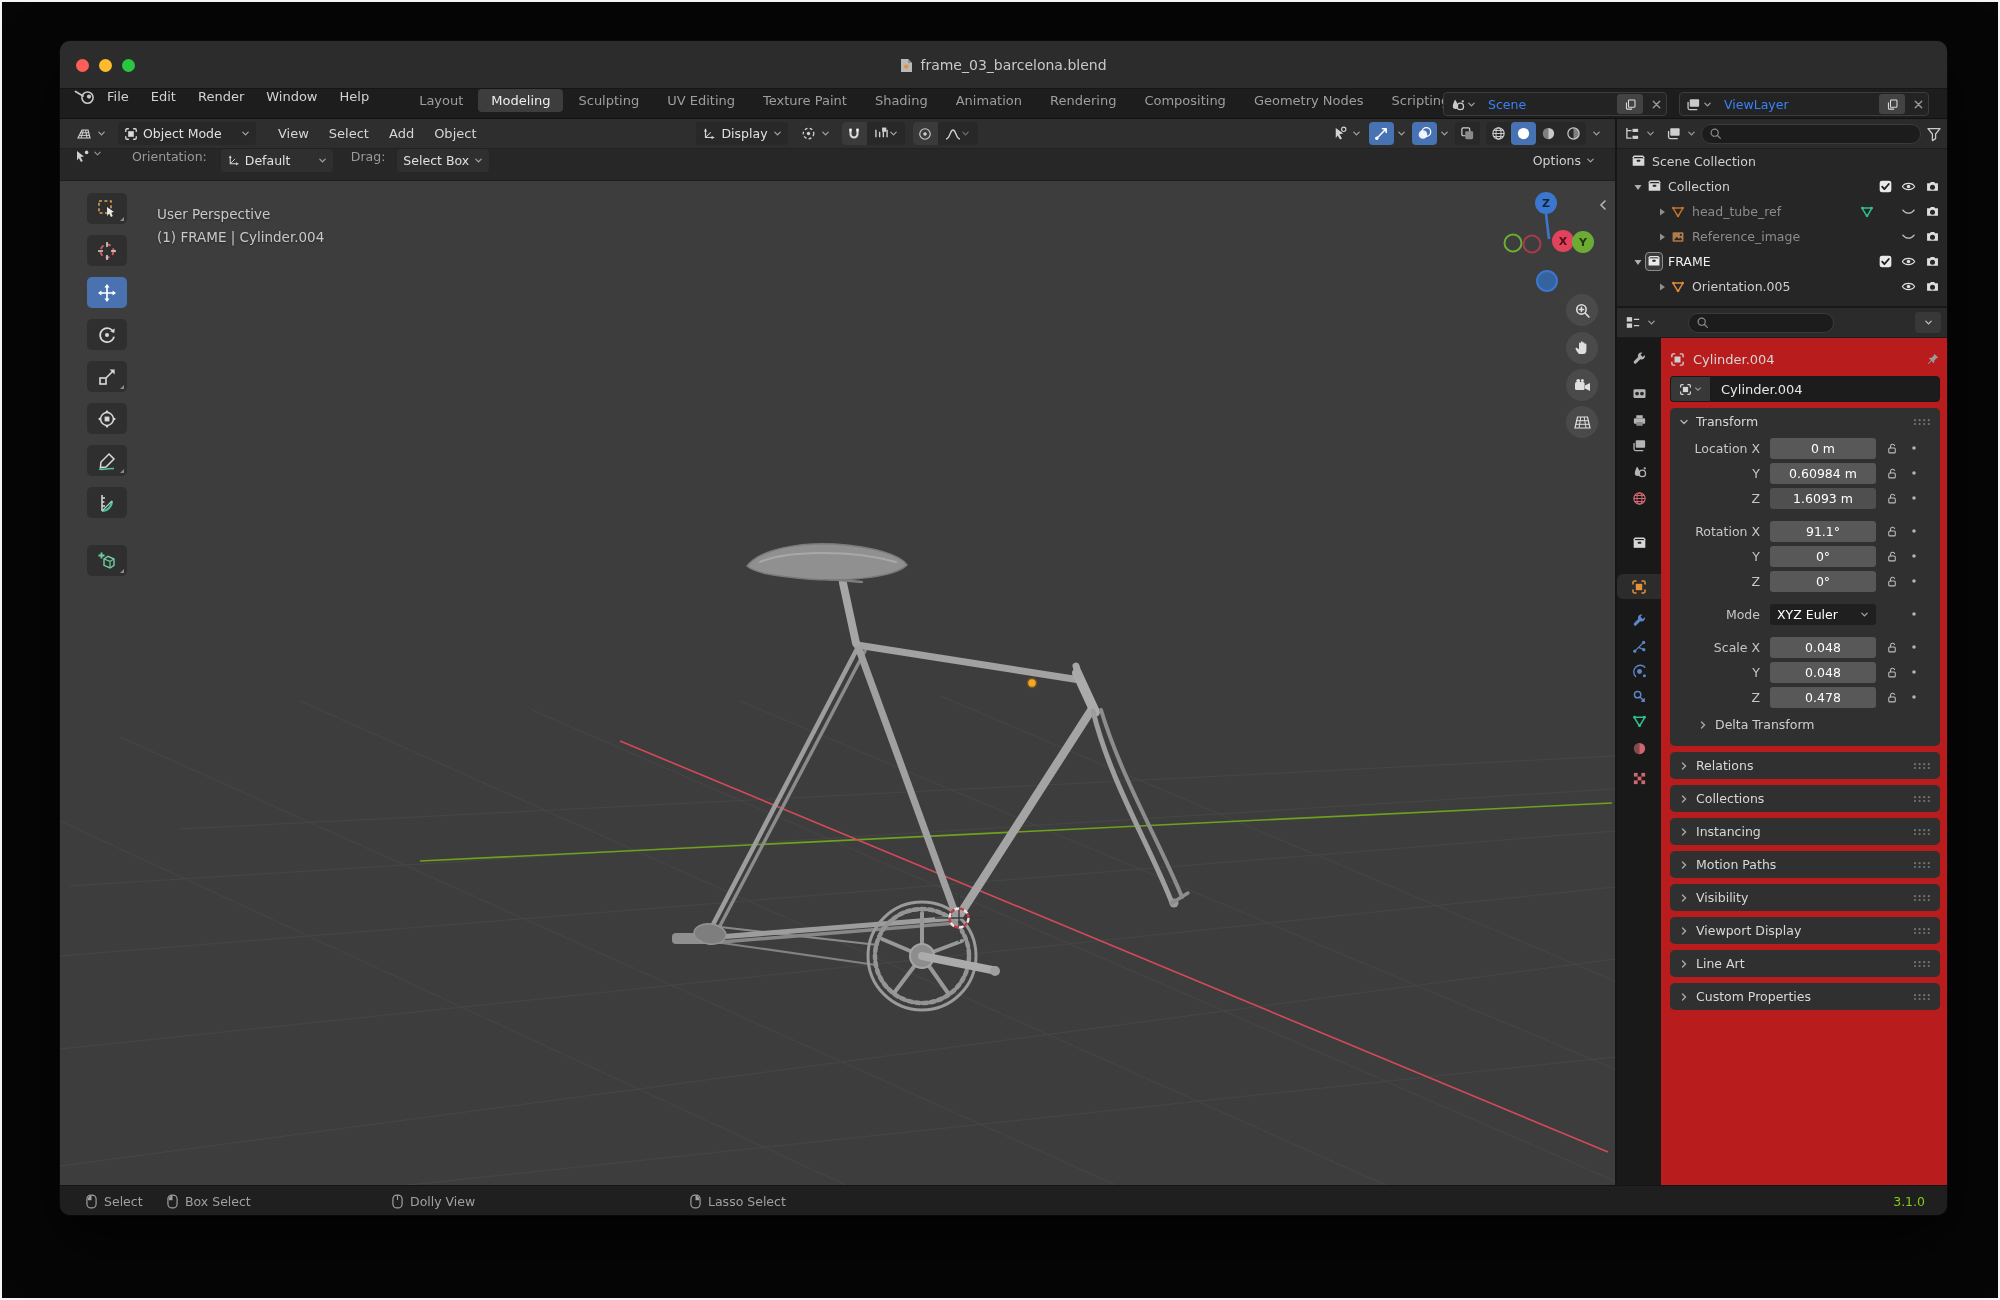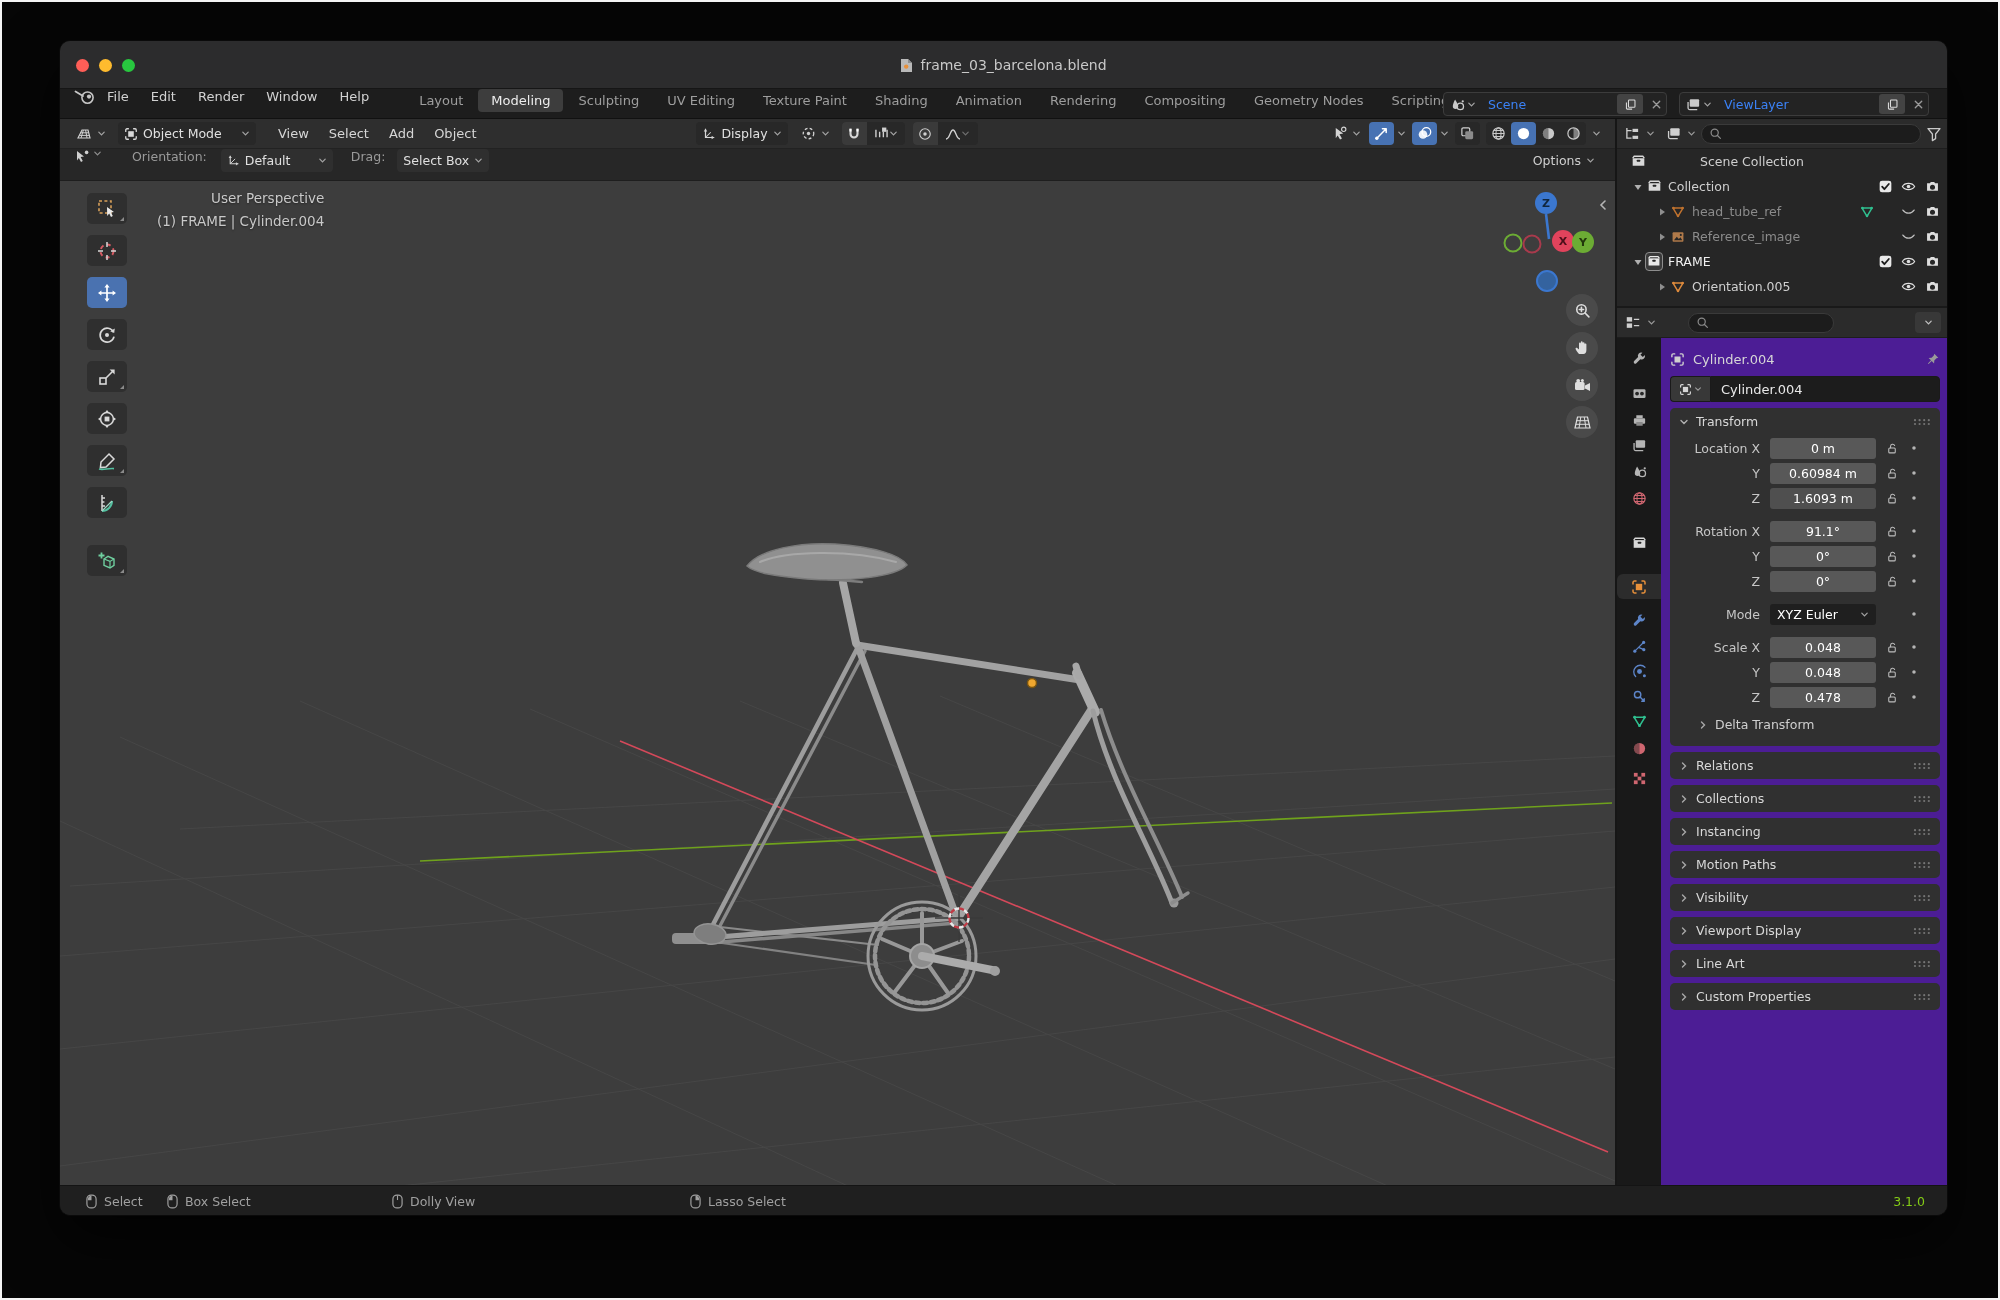--- a/index.html
+++ b/index.html
@@ -44,42 +44,42 @@
   .bluetog { background:#4772b3; }
   .dimlbl { color:#9a9a9a; font-size:12.5px; }
 
   
   .toolcol { position:absolute; left:27px; top:12px; display:flex; flex-direction:column; gap:11px; }
   .tbtn { width:40px; height:31px; background:#2f2f2f; border-radius:5px; display:flex; align-items:center; justify-content:center; position:relative; }
   .tbtn.active { background:#4a72b0; }
   .tbtn.lastgap { margin-top:16px; }
   .tbtn .corner { position:absolute; right:3px; bottom:3px; width:0; height:0; border-left:4px solid transparent; border-bottom:4px solid #8a8a8a; }
 
-  .vptext { position:absolute; left:97px; top:6px; color:#c9c9c9; font-size:13.5px; line-height:23px; text-shadow:0 1px 2px rgba(0,0,0,.4);text-align:right; }
+  .vptext { position:absolute; left:97px; top:22px; color:#c9c9c9; font-size:13.5px; line-height:23px; text-shadow:0 1px 2px rgba(0,0,0,.4); }
 
   .navbtn { position:absolute; width:32px; height:32px; border-radius:50%; background:rgba(92,92,92,.45); display:flex; align-items:center; justify-content:center; }
   .collapse { position:absolute; left:1538px; top:18px; color:#b5b5b5; font-size:13px; }
 
   
   .sidebar { position:absolute; left:1555px; top:78px; width:334px; height:1068px; background:#262626; border-left:2px solid #161616; }
   .outl-header { position:absolute; left:0; top:0; right:0; height:30px; background:#2b2b2b; border-bottom:1px solid #1d1d1d; display:flex; align-items:center; padding:0 7px; gap:5px; }
   .search { flex:1; height:20px; background:#1c1c1c; border:1px solid #3a3a3a; border-radius:10px; display:flex; align-items:center; padding-left:7px; }
   .outl-rows { position:absolute; left:0; top:30px; right:0; height:157px; overflow:hidden; }
   .orow { height:25px; display:flex; align-items:center; font-size:12.5px; color:#cfcfcf; position:relative; }
   .orow .tri { width:14px; display:flex; justify-content:center; }
   .orow .oic { width:18px; display:flex; justify-content:center; margin-right:5px; }
   .orow .rgt { position:absolute; right:9px; display:flex; align-items:center; gap:9px; }
   .gray { color:#8b8b8b; }
   .hl-ic { border:1px solid #8d8d8d; border-radius:4px; background:#3a3a3a; padding:1px; }
 
   .props-header { position:absolute; left:0; top:187px; right:0; height:32px; background:#2b2b2b; border-top:2px solid #191919; border-bottom:1px solid #1d1d1d; display:flex; align-items:center; padding:0 8px; gap:6px; }
   .props-tabs { position:absolute; left:0; top:219px; width:44px; bottom:0; background:#191919; }
   .ptab { position:absolute; left:0; width:44px; height:25px; display:flex; align-items:center; justify-content:center; }
   .ptab.active { background:#2c2c2c; border-radius:6px 0 0 6px; }
-  .props-content { position:absolute; left:44px; top:219px; right:0; bottom:0; background:#4c1d95; padding:8px 9px 0 9px; overflow:hidden; }
+  .props-content { position:absolute; left:44px; top:219px; right:0; bottom:0; background:#b91c1c; padding:8px 9px 0 9px; overflow:hidden; }
 
   .bcrow { height:26px; display:flex; align-items:center; gap:8px; color:#d6d6d6; font-size:13px; }
   .bcrow .pin { margin-left:auto; }
   .namerow { height:26px; display:flex; margin-top:4px; }
   .namerow .ibox { width:40px; background:#383838; border-radius:4px 0 0 4px; display:flex; align-items:center; justify-content:center; gap:2px; border:1px solid #1a1a1a; border-right:none; }
   .namerow .nfield { flex:1; background:#1c1c1c; border:1px solid #1a1a1a; border-radius:0 4px 4px 0; color:#e8e8e8; font-size:13px; display:flex; align-items:center; padding-left:10px; }
 
   .panel { background:#303030; border-radius:5px; margin-top:6px; }
   .phead { height:27px; display:flex; align-items:center; padding:0 9px; gap:7px; color:#d8d8d8; font-size:12.5px; }
   .phead .grip { margin-left:auto; }
@@ -737,21 +737,21 @@
             <svg width="13" height="13" color="#8a8a8a">
               <use href="#s-search"></use>
             </svg>
           </div>
       <svg width="16" height="16" color="#c9c9c9">
             <use href="#s-funnel"></use>
           </svg>
     </div>
 
     <div class="outl-rows">
-      <div class="orow" style="padding-left:12px;gap:48px;">
+      <div class="orow" style="padding-left:12px;">
         <span class="oic">
               <svg width="15" height="15" color="#d8d8d8">
                 <use href="#s-box"></use>
               </svg>
             </span>
         <span>Scene Collection</span>
       </div>
       <div class="orow" style="padding-left:14px;">
         <span class="tri">
               <svg width="10" height="10" color="#b0b0b0">

